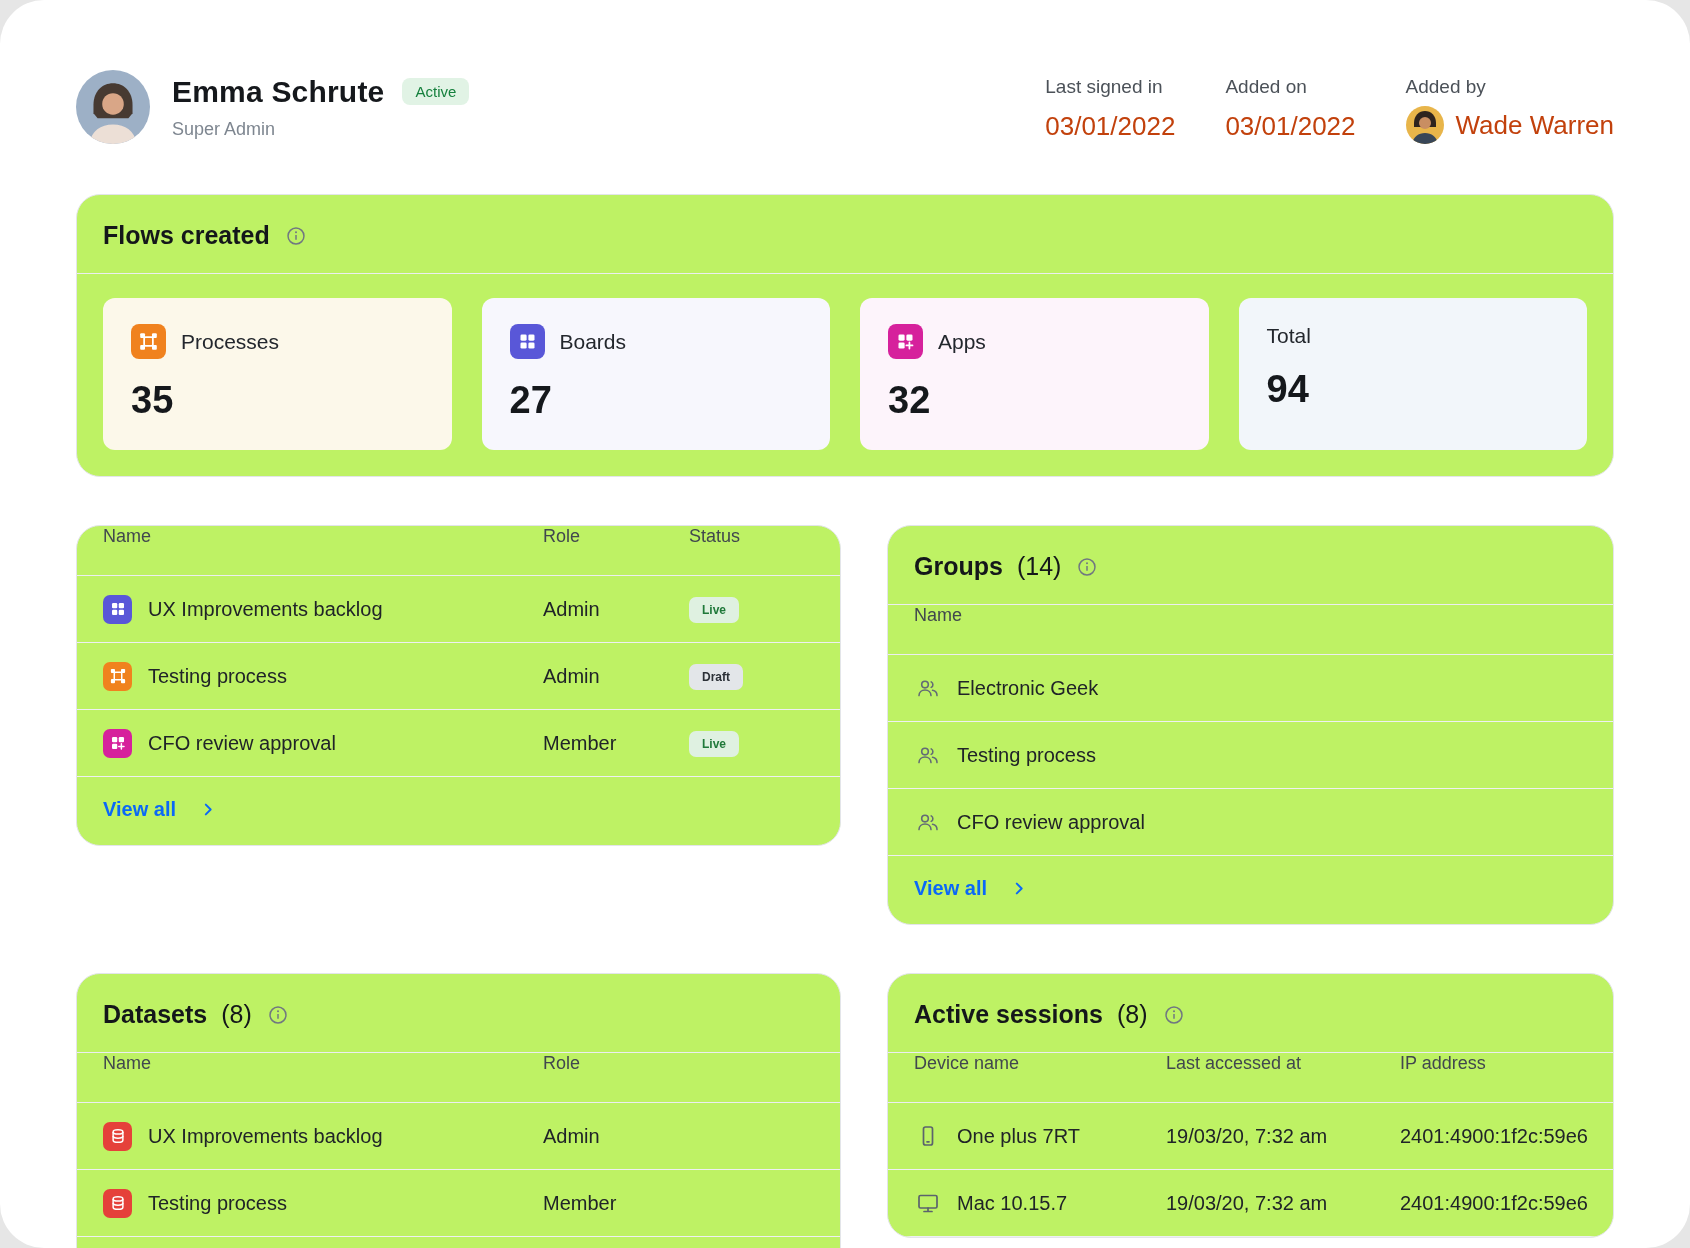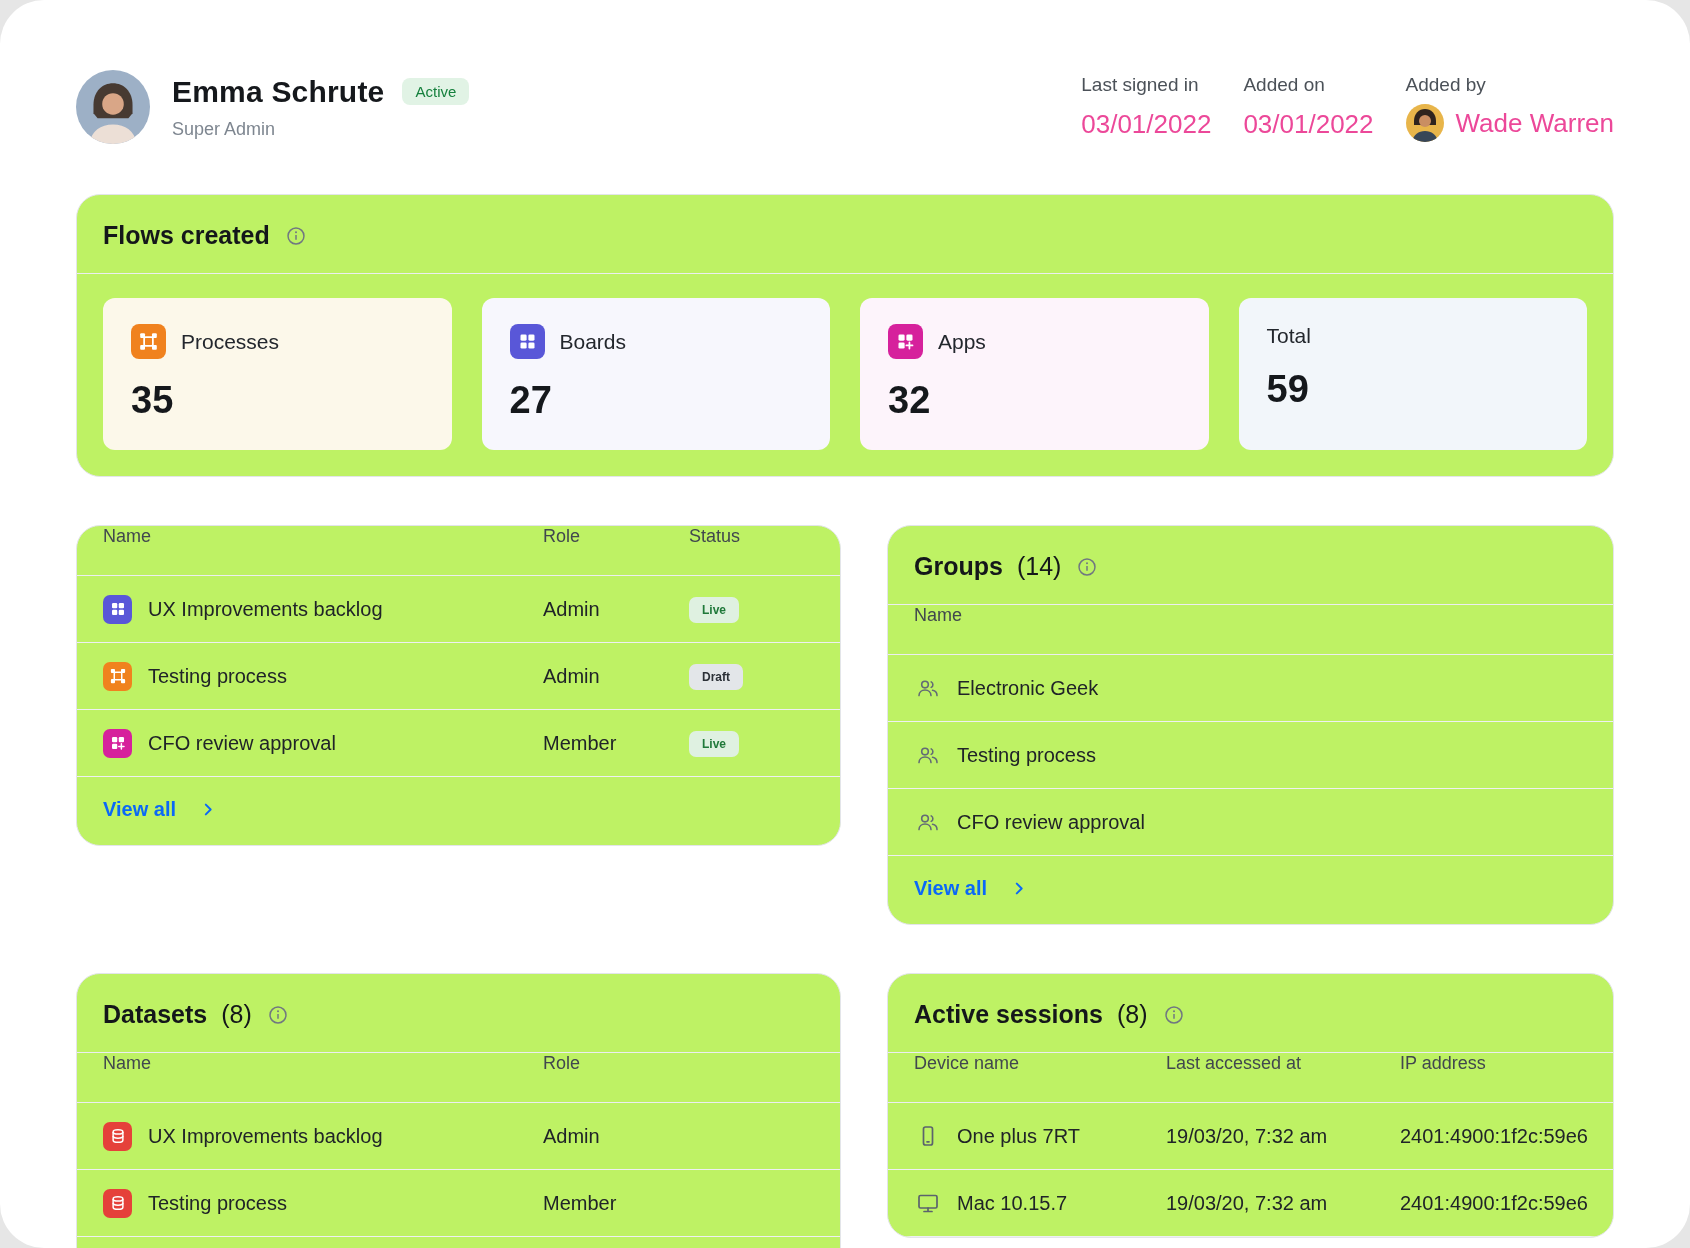--- a/index.html
+++ b/index.html
@@ -11,33 +11,33 @@
   }
   .page {
     width:1690px; height:1248px;
     background:#ffffff;
     border-radius:44px;
     overflow:hidden;
     position:relative;
   }
 
   
-  .profile-header { display:flex; justify-content:space-between; align-items:flex-start; padding:70px 76px 0; }
+  .profile-header { display:flex; justify-content:space-between; align-items:flex-end; padding:70px 76px 0; }
   .profile-left { display:flex; gap:22px; align-items:center; }
   .avatar-lg { width:74px; height:74px; border-radius:50%; overflow:hidden; flex:none; }
   .avatar-sm { width:38px; height:38px; border-radius:50%; overflow:hidden; flex:none; }
   .avatar-lg svg, .avatar-sm svg { display:block; width:100%; height:100%; }
   .name-row { display:flex; align-items:center; gap:18px; }
   .user-name { font-size:30px; font-weight:700; color:#15181c; letter-spacing:.2px; }
   .badge-active { background:#e1f3e5; color:#15803d; font-size:15px; padding:5px 13px; border-radius:8px; }
   .user-role { margin-top:10px; font-size:18px; color:#7e8690; }
 
-  .profile-meta { display:flex; gap:32px; padding-top:4px; }
+  .profile-meta { display:flex; gap:50px; padding-top:4px; }
   .meta-label { font-size:19px; color:#4b5158; }
-  .meta-value { margin-top:13px; font-size:26px; color:#ec4899; }
+  .meta-value { margin-top:13px; font-size:26px; color:#c2410c; }
   .meta-value.with-avatar { display:flex; align-items:center; gap:12px; margin-top:8px; }
 
   
   .card { border:1px solid #e3e5e9; border-radius:24px; background:#bef264; overflow:hidden; }
   .card-head { display:flex; align-items:center; gap:14px; padding:26px 26px 23px; border-bottom:1px solid #eceef1; }
   .card-title { font-size:25px; font-weight:600; color:#14171a; }
   .card-count { font-size:25px; font-weight:400; color:#14171a; }
   .info-btn { display:inline-flex; align-items:center; justify-content:center; width:24px; height:24px; cursor:pointer; }
 
   
@@ -192,21 +192,21 @@
           </span>
           <span>Apps</span>
         </div>
         <div class="tile-num">32</div>
       </div>
 
       <div class="tile tile-total">
         <div class="tile-top">
           <span>Total</span>
         </div>
-        <div class="tile-num">59</div>
+        <div class="tile-num">94</div>
       </div>
 
     </div>
   </section>
 
   <div class="main-grid">
 
     <section class="card">
       <div class="tbl-head">
         <div class="c-name">Name</div>

